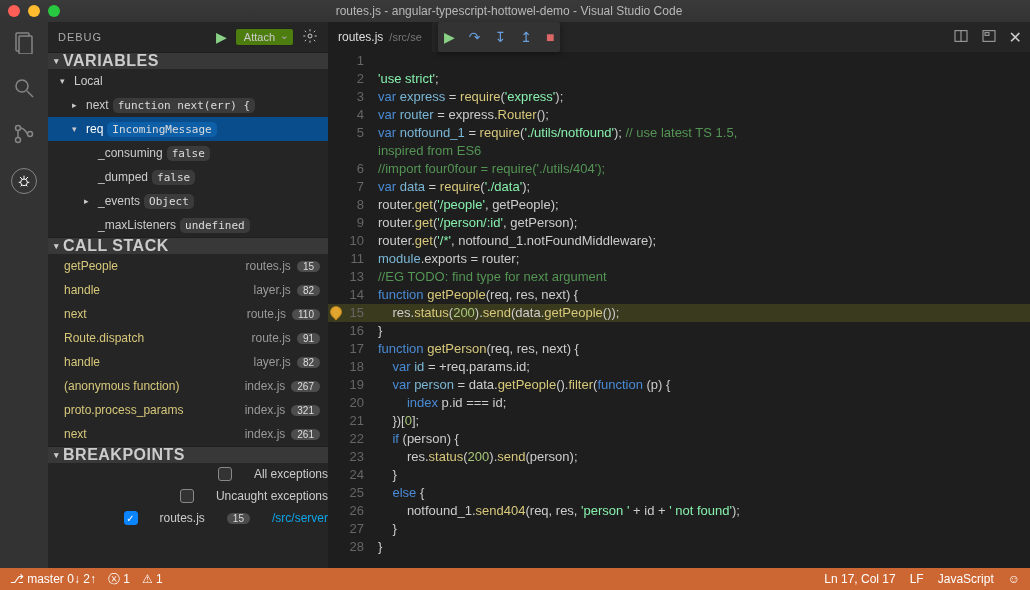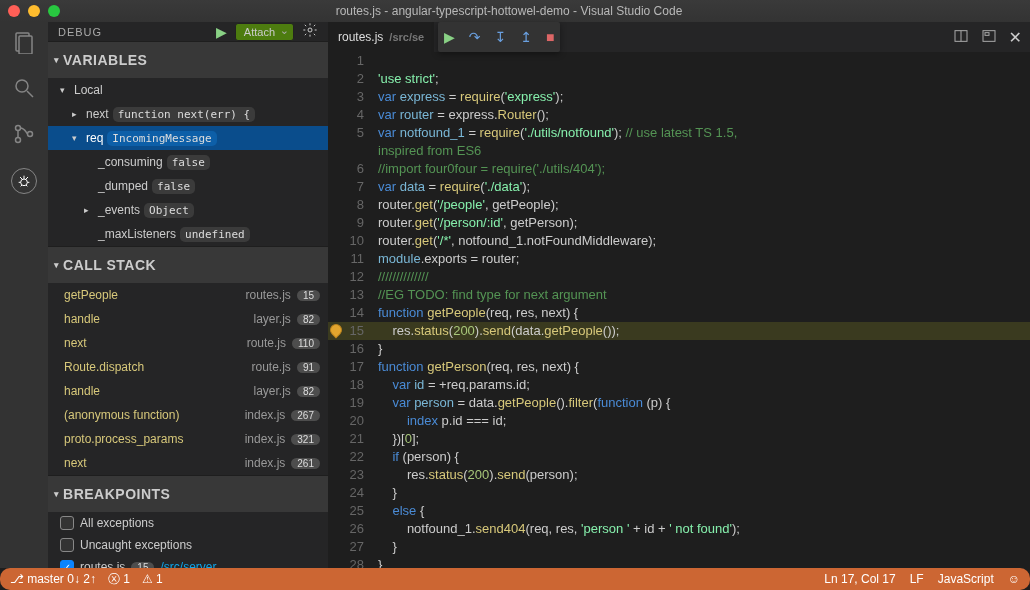--- a/index.html
+++ b/index.html
@@ -15,51 +15,51 @@
 .activitybar .active svg { stroke:#fff; }
 .circled { width:26px; height:26px; border:1.5px solid #858585; border-radius:50%; display:flex; align-items:center; justify-content:center; }
 .sidebar { width:280px; background:#252526; display:flex; flex-direction:column; color:#ccc; font-size:12px; overflow:hidden; }
 .debugheader { height:30px; display:flex; align-items:center; padding:0 10px; gap:8px; }
 .debugtitle { flex:1; letter-spacing:1px; font-size:11px; color:#aaa; }
 .playbtn { color:#89d185; font-size:14px; }
 .config { background:#4d7c0f; border:1px solid #222; border-radius:3px; padding:2px 18px 2px 8px; font-size:11px; color:#ccc; position:relative; }
 .config::after { content:"⌄"; position:absolute; right:4px; top:0; color:#aaa; }
 .gear svg { width:16px; height:16px; stroke:#ccc; fill:none; stroke-width:1.5; }
 .section { border-top:1px solid #1e1e1e; }
-.sectionhdr { height:36px; background:#383838; display:flex; align-items:center; padding-left:6px; font-weight:bold; font-size:14px; letter-spacing:0.5px; }
+.sectionhdr { height:16px; background:#383838; display:flex; align-items:center; padding-left:6px; font-weight:bold; font-size:16px; letter-spacing:0.5px; }
 .sectionhdr::before { content:"▾"; font-size:9px; margin-right:4px; color:#ccc; }
 .row { height:24px; display:flex; align-items:center; padding-left:12px; gap:4px; font-size:12px; }
 .row.selected { background:#0a4d8c; color:#fff; }
 .arrow { width:10px; display:inline-block; font-size:9px; color:#ccc; }
 .valtag { background:#3b3b3b; border-radius:5px; padding:1px 5px; font-family:Menlo,monospace; font-size:11px; color:#ddd; }
 .row.selected .valtag { background:#0d5fa8; }
 .indent1{padding-left:24px}.indent2{padding-left:36px}
 .stackrow { height:24px; display:flex; align-items:center; padding:0 8px 0 16px; font-size:12px; }
 .stackrow .fn { flex:1; }
 .stackrow .src { color:#999; margin-right:6px; }
 .badge { background:#4d4d4d; border-radius:6px; padding:0 6px; font-size:10px; color:#ddd; min-width:22px; text-align:center; }
-.bprow { height:22px; display:flex; align-items:center; padding-left:12px; gap:6px; font-size:12px; }
+.bprow { height:22px; display:flex; align-items:center; padding-left:12px; gap:22px; font-size:12px;justify-content:flex-end; }
 .cb { width:14px; height:14px; border:1px solid #888; border-radius:3px; background:#333; display:inline-flex; align-items:center; justify-content:center; }
 .cb.on { background:#0a84ff; border-color:#0a84ff; color:#fff; font-size:10px; }
 .editor { flex:1; display:flex; flex-direction:column; background:#1e1e1e; min-width:0; }
 .tabbar { height:30px; background:#252526; display:flex; align-items:center; position:relative; }
 .tab { height:30px; background:#1e1e1e; display:flex; align-items:center; padding:0 10px; font-size:12px; color:#ddd; gap:6px; }
-.tab .path { color:#777; font-size:11px;font-weight:bold; }
+.tab .path { color:#777; font-size:11px; }
 .debugtb { position:absolute; left:110px; top:0; height:30px; background:#333; border-radius:2px; display:flex; align-items:center; padding:0 6px; gap:14px; box-shadow:0 2px 6px rgba(0,0,0,0.4); }
 .debugtb span { font-size:14px; cursor:pointer; }
 .tabicons { position:absolute; right:8px; top:6px; display:flex; gap:12px; }
 .tabicons svg { width:16px; height:16px; stroke:#aaa; fill:none; stroke-width:1.5; }
 .code { flex:1; font-family:Menlo,Consolas,monospace; font-size:13px; line-height:18px; overflow:hidden; position:relative; }
 .codeline { display:flex; }
 .gutter { width:50px; text-align:right; padding-right:14px; color:#666; user-select:none; position:relative; }
 .linetxt { flex:1; white-space:pre; color:#ccc; }
 .hl { background:#3a3a1f; }
 .bpmark { position:absolute; left:2px; top:2px; width:12px; height:12px; background:#e2a52e; border-radius:50% 50% 50% 0; transform:rotate(-45deg); border:1px solid #b8821d; }
 .kw{color:#4a8bd6}.str{color:#86efac}.fn{color:#d7c87a}.num{color:#a8c77a}.cm{color:#549454}.id{color:#7ab7d6}
-.statusbar { height:22px; background:#cc6633; display:flex; align-items:center; font-size:12px; color:#fff; padding:0 10px; gap:12px;border-radius:10px; }
+.statusbar { height:22px; background:#cc6633; display:flex; align-items:center; font-size:12px; color:#fff; padding:0 10px; gap:12px; }
 .statusbar .right { margin-left:auto; display:flex; gap:14px; align-items:center; }
 </style>
 </head>
 <body>
 
 <div class="titlebar">
   <div class="traffic">
     <div class="tl r"></div>
     <div class="tl y"></div>
     <div class="tl g"></div>
@@ -284,24 +284,20 @@
         </div>
         <div class="codeline">
           <div class="gutter">10</div>
           <div class="linetxt">router.<span class="fn">get</span>(<span class="str">'/*'</span>, notfound_1.notFoundMiddleware);</div>
         </div>
         <div class="codeline">
           <div class="gutter">11</div>
           <div class="linetxt"><span class="id">module</span>.exports = router;</div>
         </div>
         <div class="codeline">
-          <div class="gutter">12</div>
-          <div class="linetxt"><span class="cm">//////////////</span></div>
-        </div>
-        <div class="codeline">
           <div class="gutter">13</div>
           <div class="linetxt"><span class="cm">//EG TODO: find type for next argument</span></div>
         </div>
         <div class="codeline">
           <div class="gutter">14</div>
           <div class="linetxt"><span class="kw">function</span> <span class="fn">getPeople</span>(req, res, next) {</div>
         </div>
         <div class="codeline hl">
           <div class="gutter">15<div class="bpmark"></div></div>
           <div class="linetxt">    res.<span class="fn">status</span>(<span class="num">200</span>).<span class="fn">send</span>(data.<span class="fn">getPeople</span>());</div>

